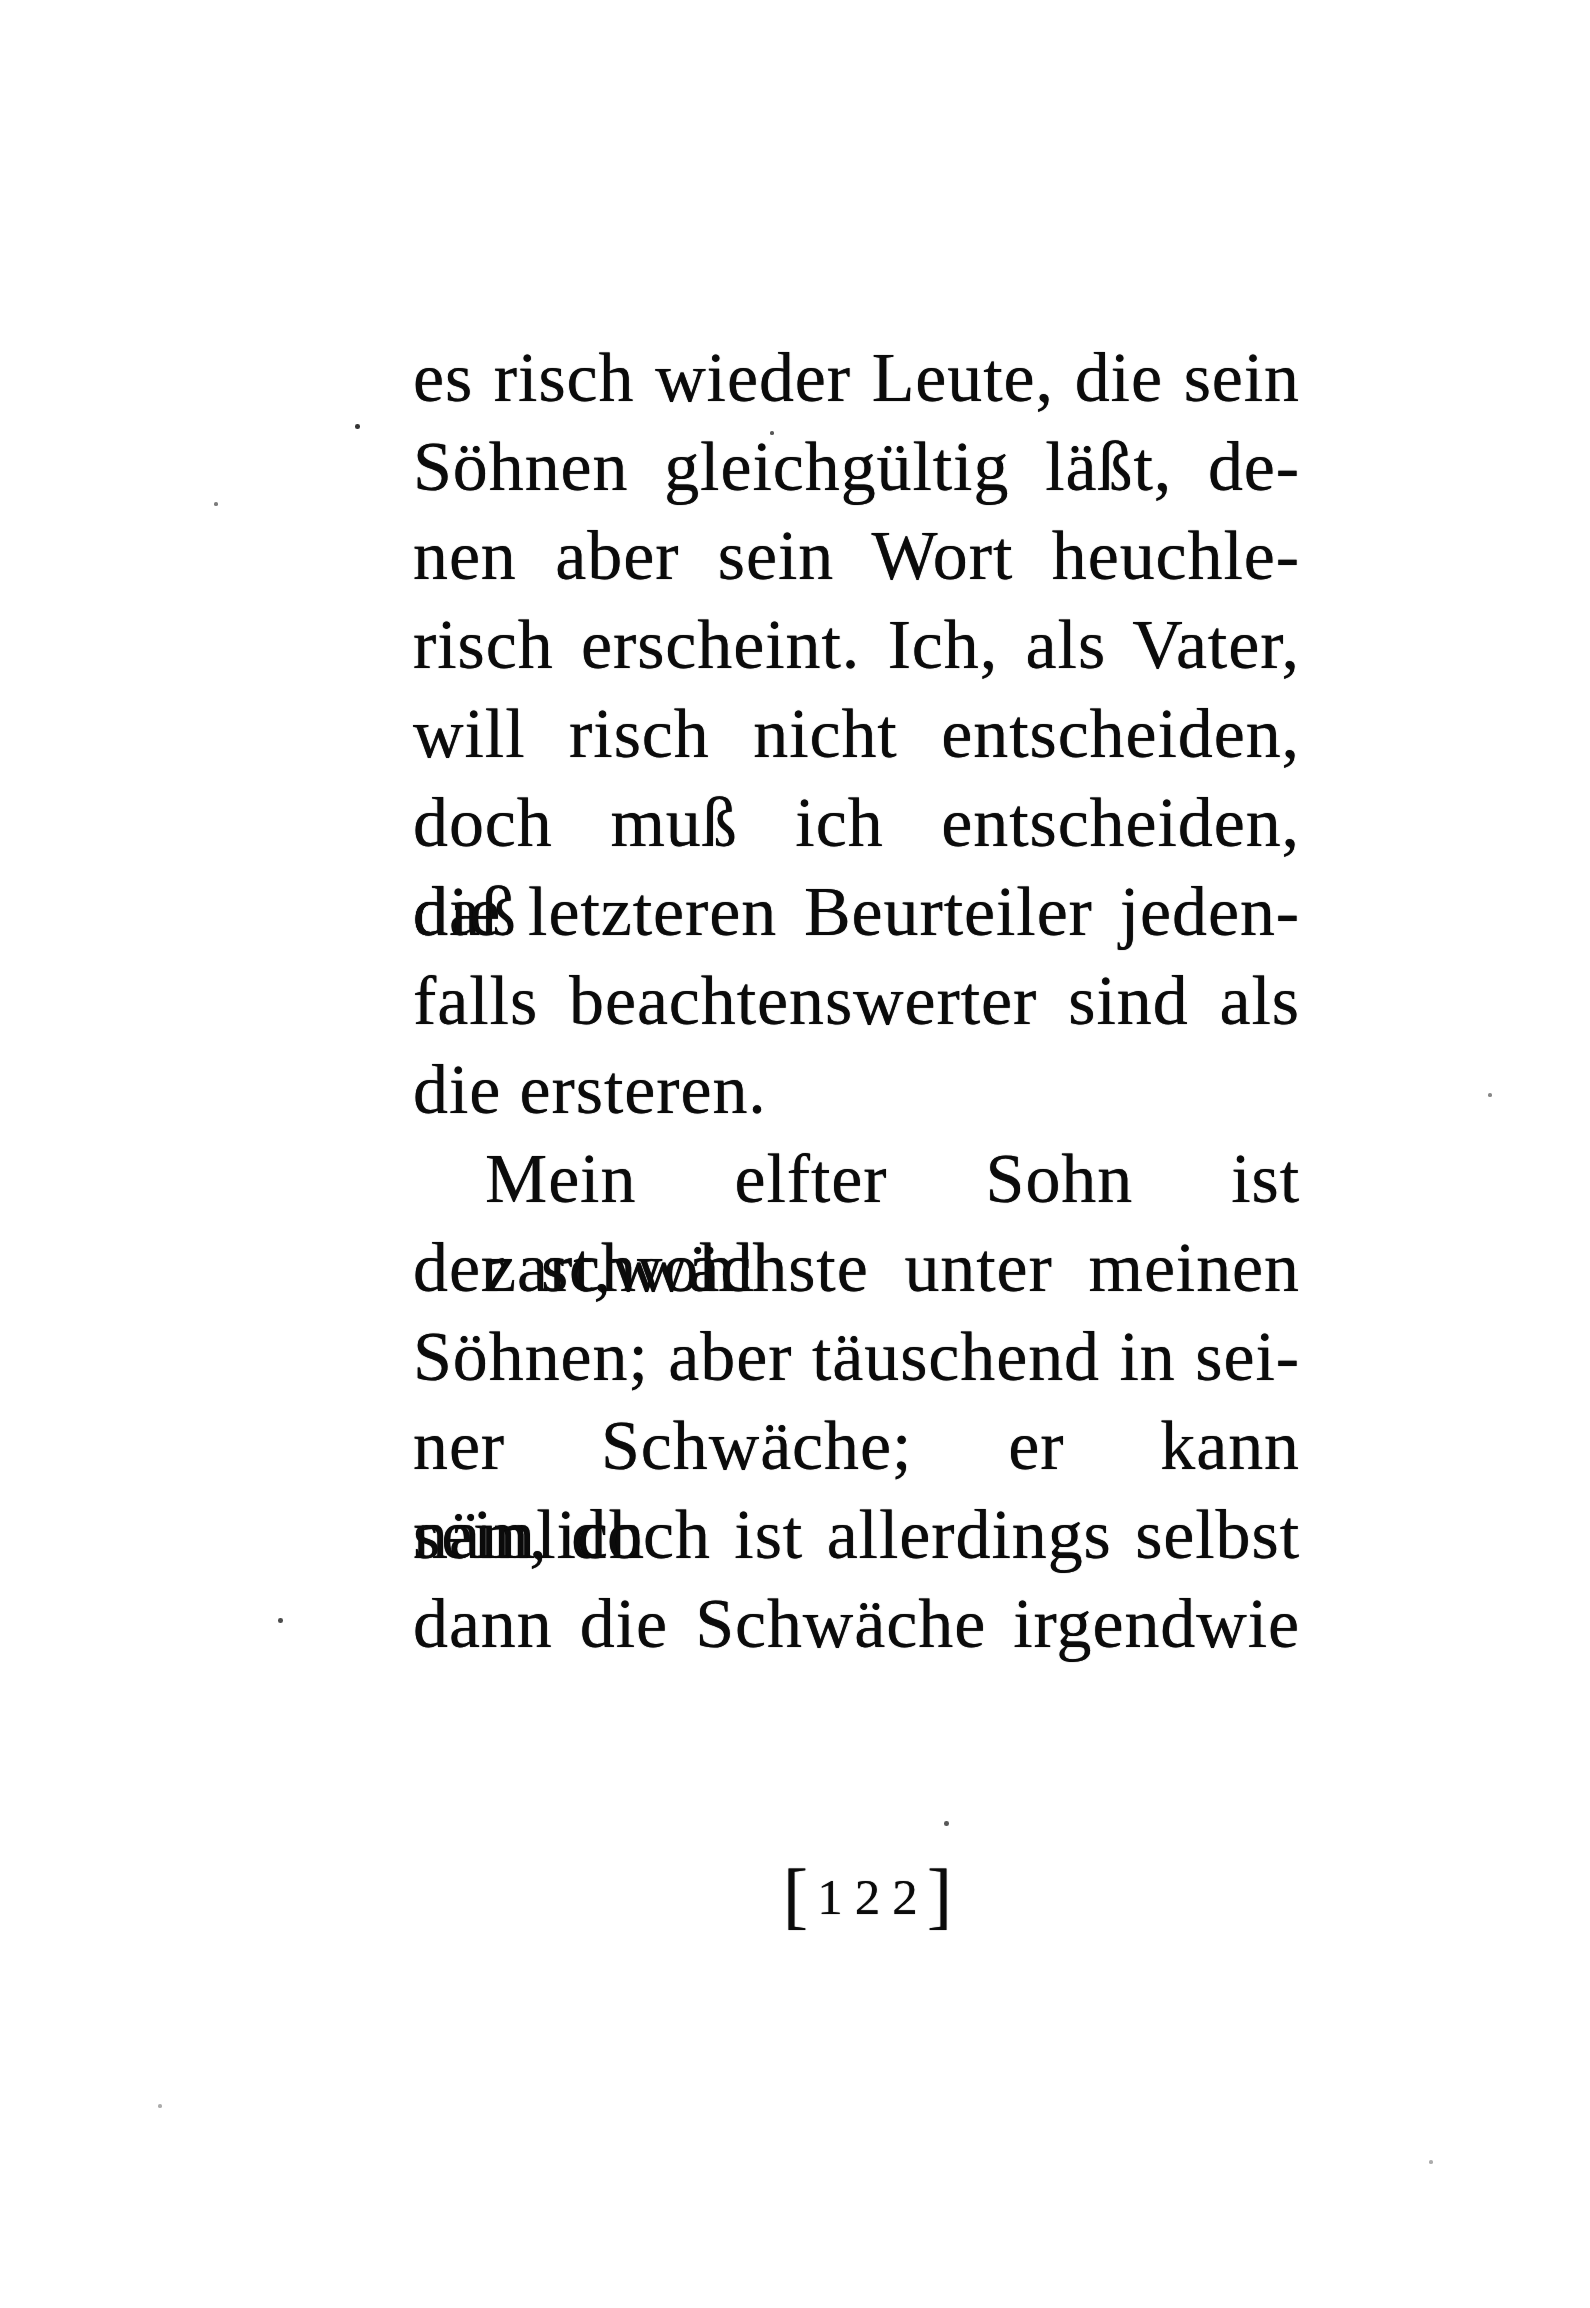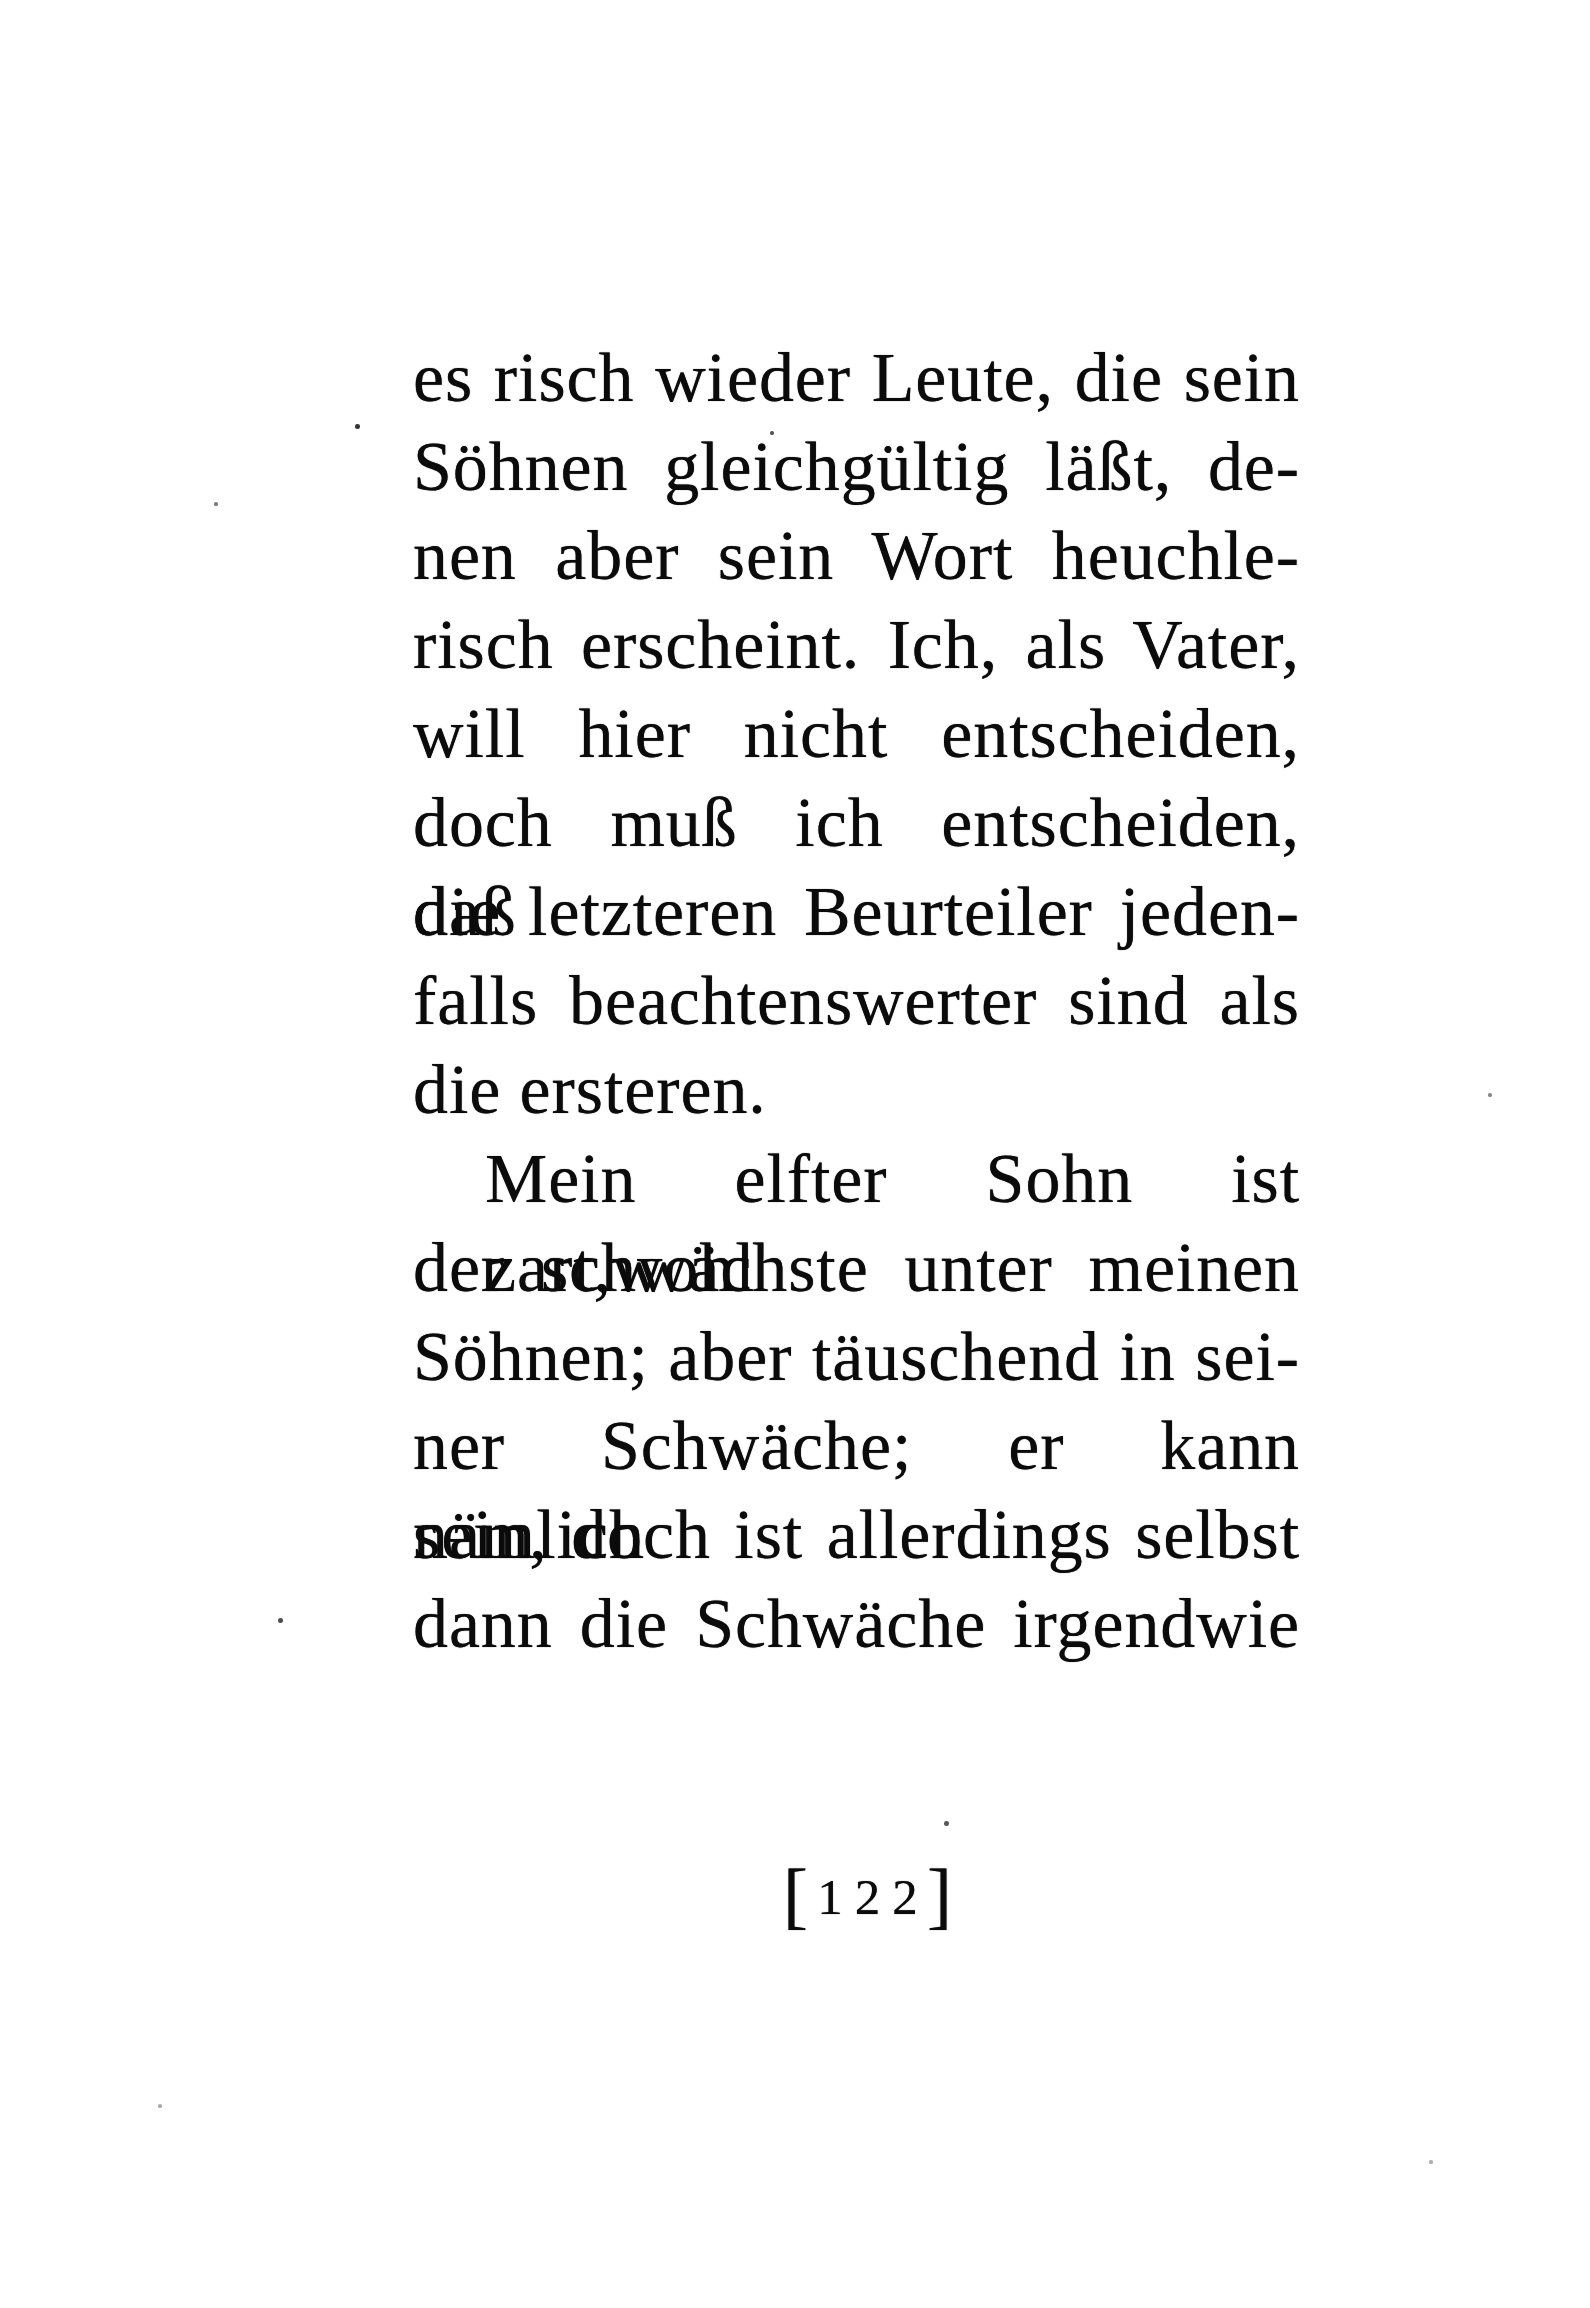--- a/index.html
+++ b/index.html
@@ -70,21 +70,21 @@
 </head>
 <body>
 
 <div class="page">
 
   <div class="textblock">
     <div class="line">es risch wieder Leute, die sein</div>
     <div class="line">Söhnen gleichgültig läßt, de-</div>
     <div class="line">nen aber sein Wort heuchle-</div>
     <div class="line">risch erscheint. Ich, als Vater,</div>
-    <div class="line">will hier nicht entscheiden,</div>
+    <div class="line">will risch nicht entscheiden,</div>
     <div class="line">doch muß ich entscheiden, daß</div>
     <div class="line">die letzteren Beurteiler jeden-</div>
     <div class="line">falls beachtenswerter sind als</div>
     <div class="line no-just">die ersteren.</div>
     <div class="line indent">Mein elfter Sohn ist zart,wohl</div>
     <div class="line">der schwächste unter meinen</div>
     <div class="line">Söhnen; aber täuschend in sei-</div>
     <div class="line">ner Schwäche; er kann nämlich</div>
     <div class="line">sein, doch ist allerdings selbst</div>
     <div class="line">dann die Schwäche irgendwie</div>

